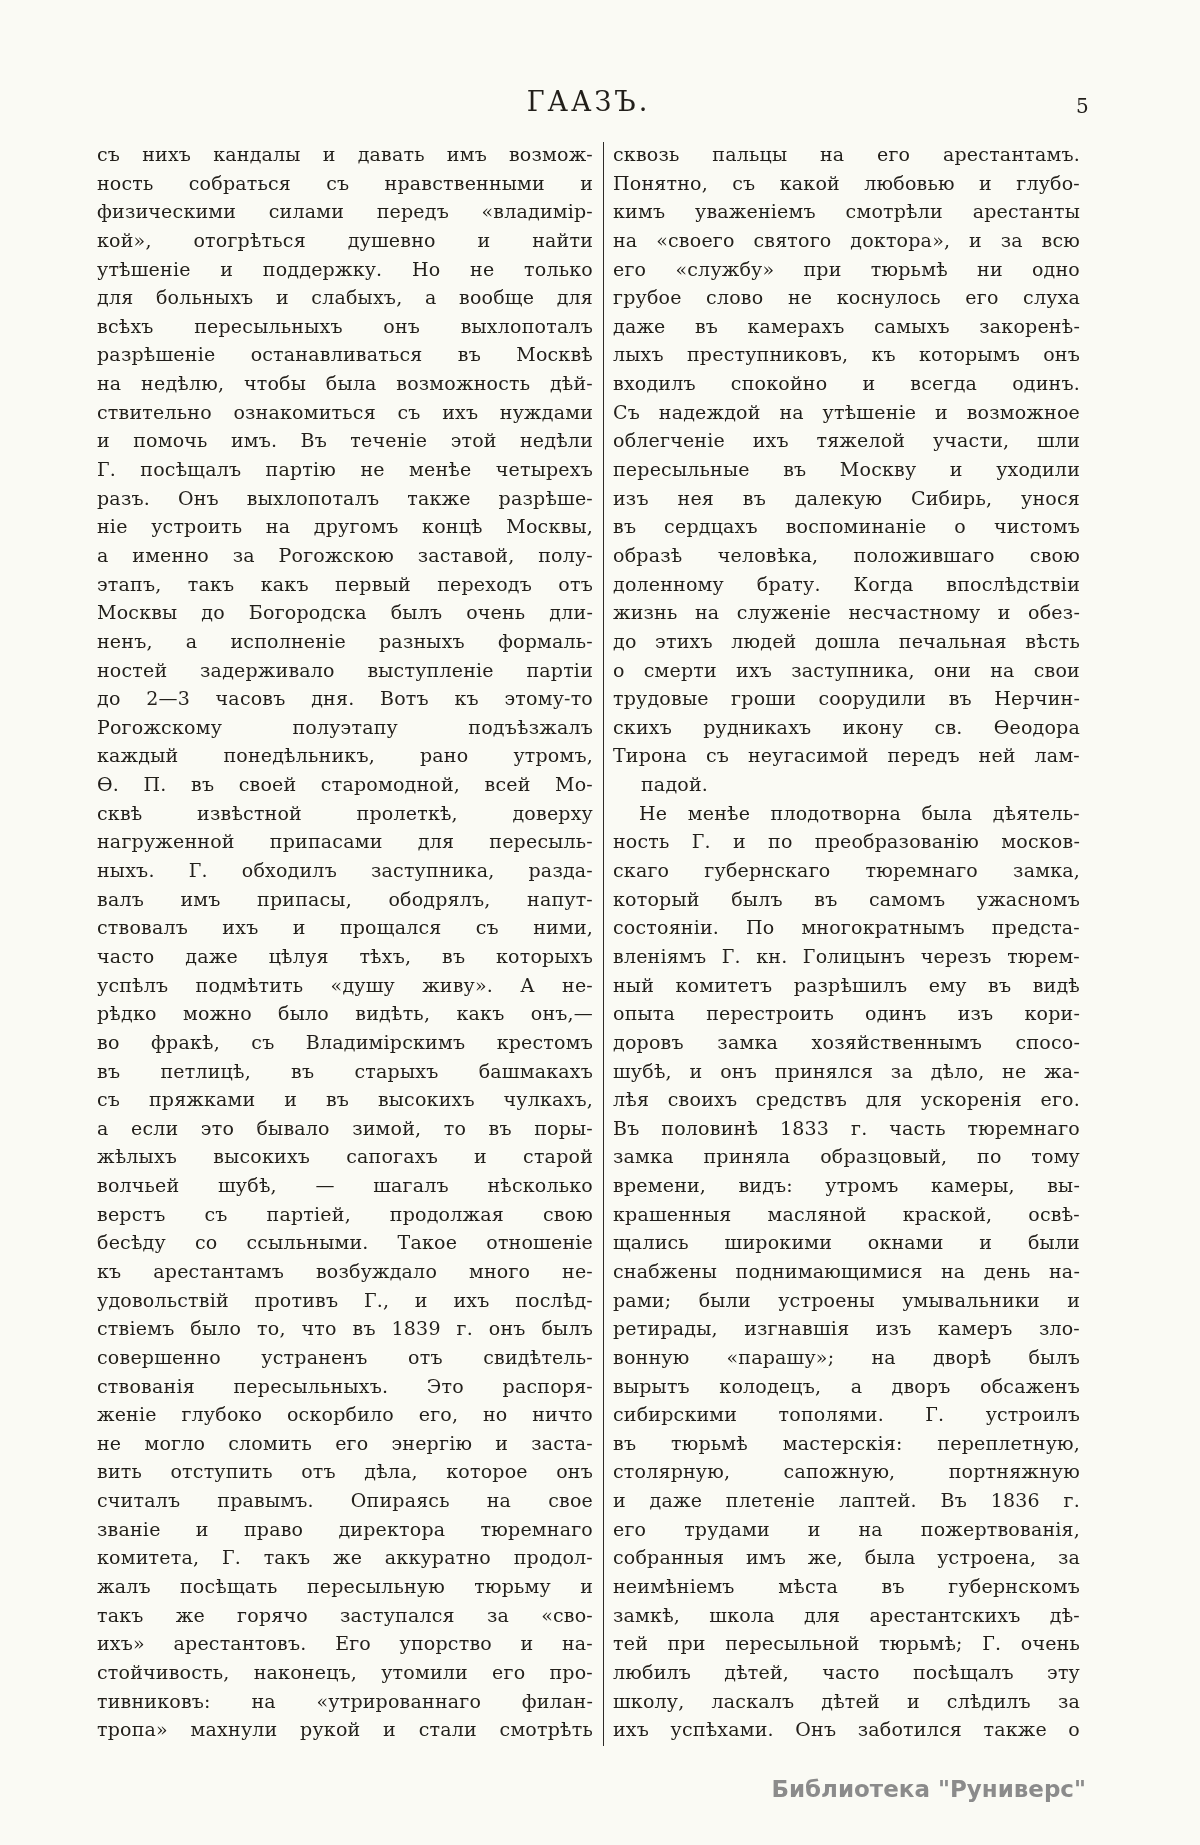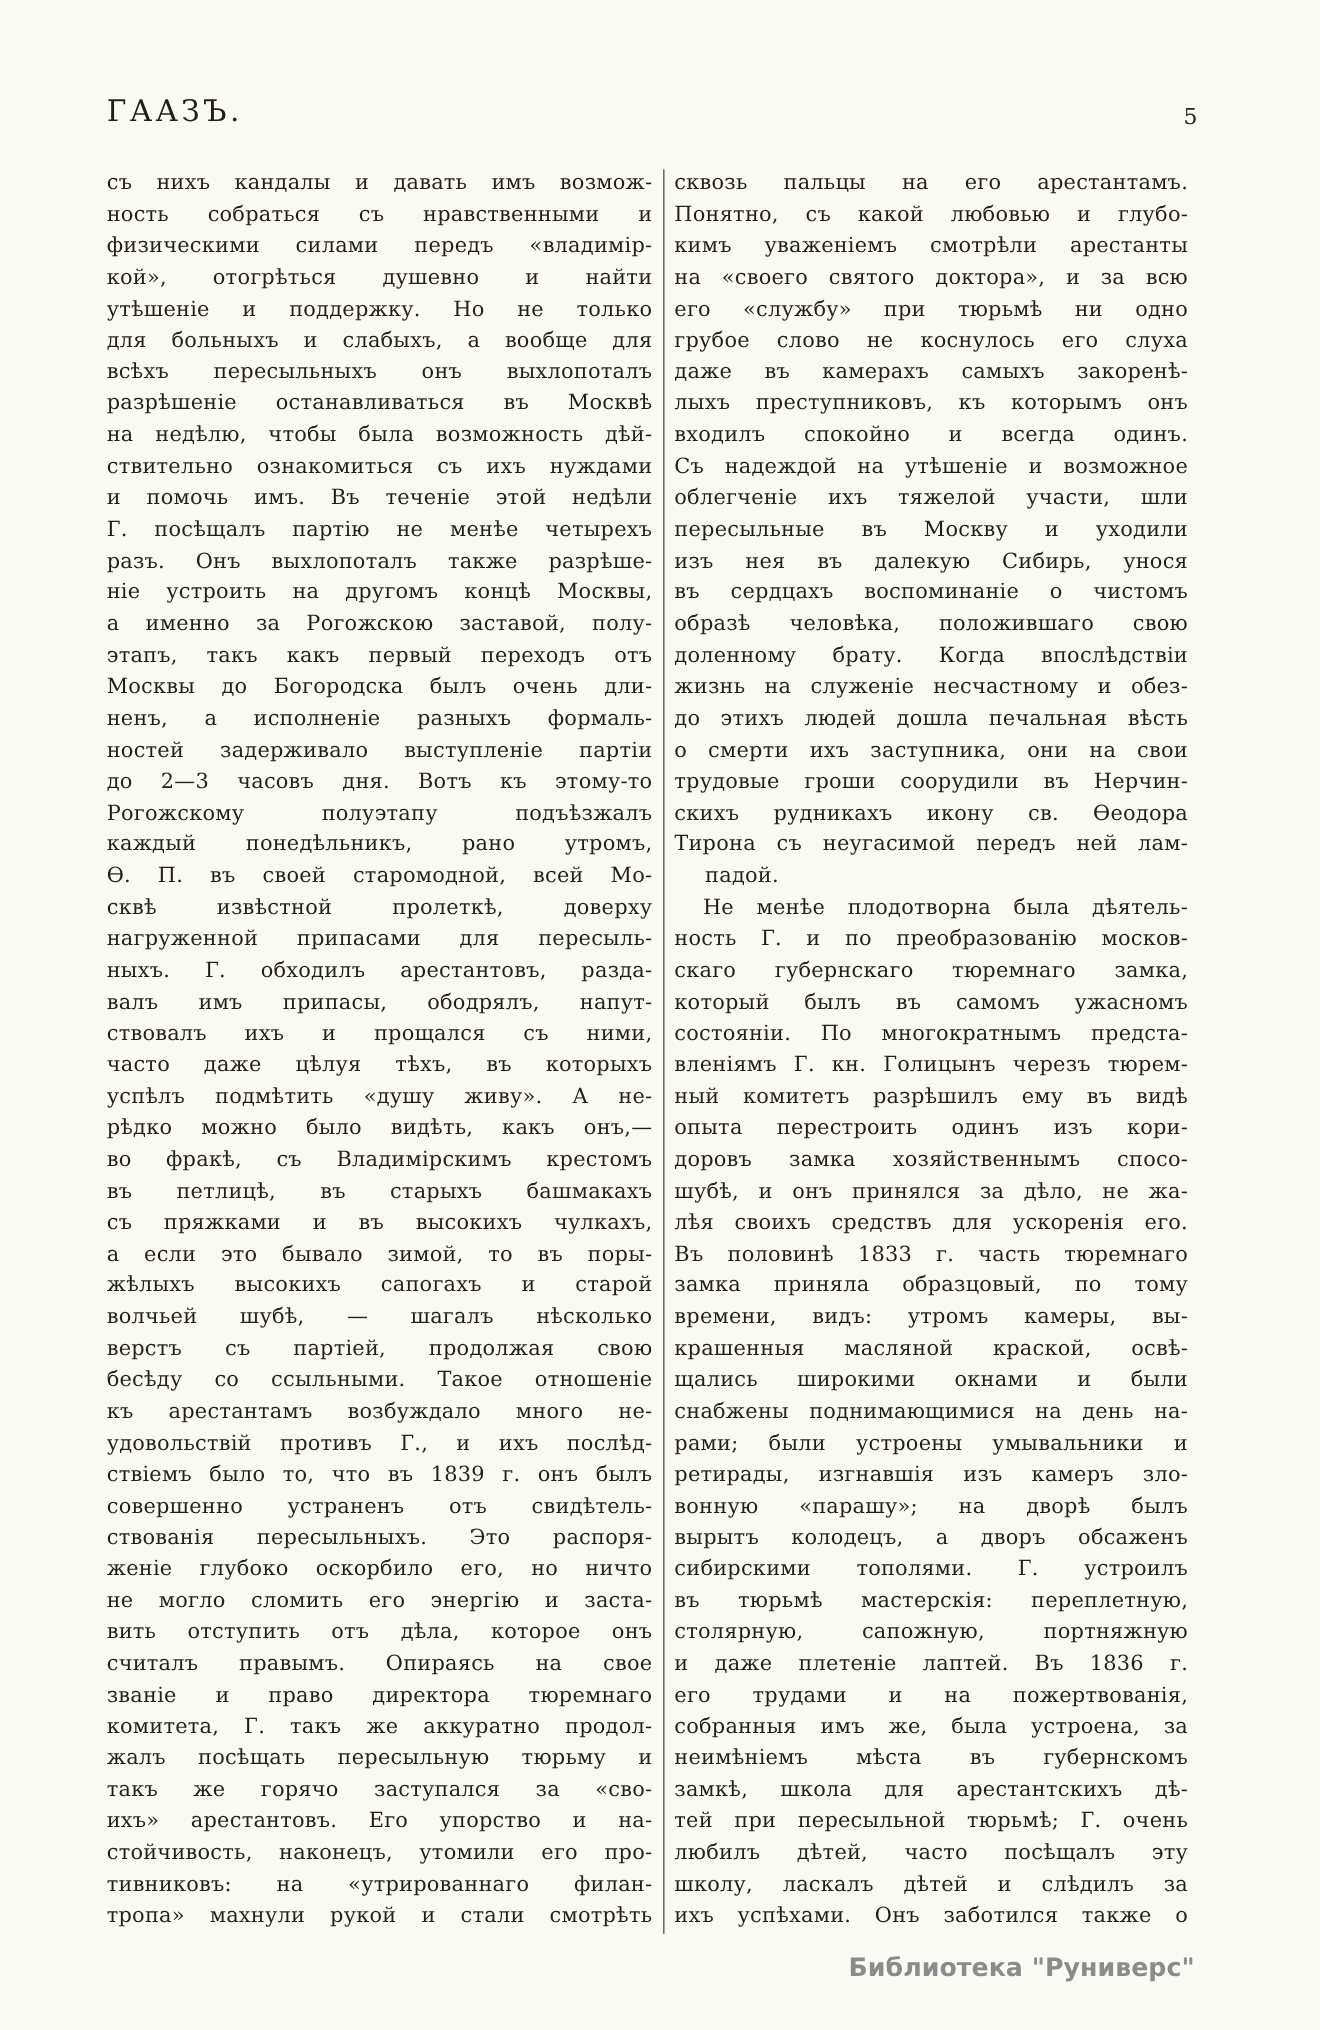--- a/index.html
+++ b/index.html
@@ -9,33 +9,33 @@
     background: var(--paper, #fafaf4);
     color: var(--ink, #221f1a);
     font-family: "DejaVu Serif", serif;
     position: relative;
     overflow: hidden;
   }
   .page { position: absolute; inset: 0; }
   .header-title {
     position: absolute;
     top: 86px; left: 97px; width: 983px;
-    text-align: left;
+    text-align: center;
     font-size: 27px;
     letter-spacing: 3px;
     font-weight: normal;
   }
   .page-number {
     position: absolute;
     top: 94px; left: 1076px;
     font-size: 20px;
   }
   .columns {
     position: absolute;
-    top: 152px; left: 97px;
+    top: 140px; left: 97px;
     display: flex;
   }
   .col-left  { width: 496px; }
   .col-right { width: 467px; }
   .divider {
     width: 1px;
     margin: 2px 9px 0 10px;
     min-height: 1604px;
     background: var(--divider, #2e2b28);
   }
@@ -89,21 +89,21 @@
         <div class="line">этапъ, такъ какъ первый переходъ отъ</div>
         <div class="line">Москвы до Богородска былъ очень дли-</div>
         <div class="line">ненъ, а исполненіе разныхъ формаль-</div>
         <div class="line">ностей задерживало выступленіе партіи</div>
         <div class="line">до 2—3 часовъ дня. Вотъ къ этому-то</div>
         <div class="line">Рогожскому полуэтапу подъѣзжалъ</div>
         <div class="line">каждый понедѣльникъ, рано утромъ,</div>
         <div class="line">Ѳ. П. въ своей старомодной, всей Мо-</div>
         <div class="line">сквѣ извѣстной пролеткѣ, доверху</div>
         <div class="line">нагруженной припасами для пересыль-</div>
-        <div class="line">ныхъ. Г. обходилъ арестантовъ, разда-</div>
+        <div class="line">ныхъ. Г. обходилъ заступника, разда-</div>
         <div class="line">валъ имъ припасы, ободрялъ, напут-</div>
         <div class="line">ствовалъ ихъ и прощался съ ними,</div>
         <div class="line">часто даже цѣлуя тѣхъ, въ которыхъ</div>
         <div class="line">успѣлъ подмѣтить «душу живу». А не-</div>
         <div class="line">рѣдко можно было видѣть, какъ онъ,—</div>
         <div class="line">во фракѣ, съ Владимірскимъ крестомъ</div>
         <div class="line">въ петлицѣ, въ старыхъ башмакахъ</div>
         <div class="line">съ пряжками и въ высокихъ чулкахъ,</div>
         <div class="line">а если это бывало зимой, то въ поры-</div>
         <div class="line">жѣлыхъ высокихъ сапогахъ и старой</div>

